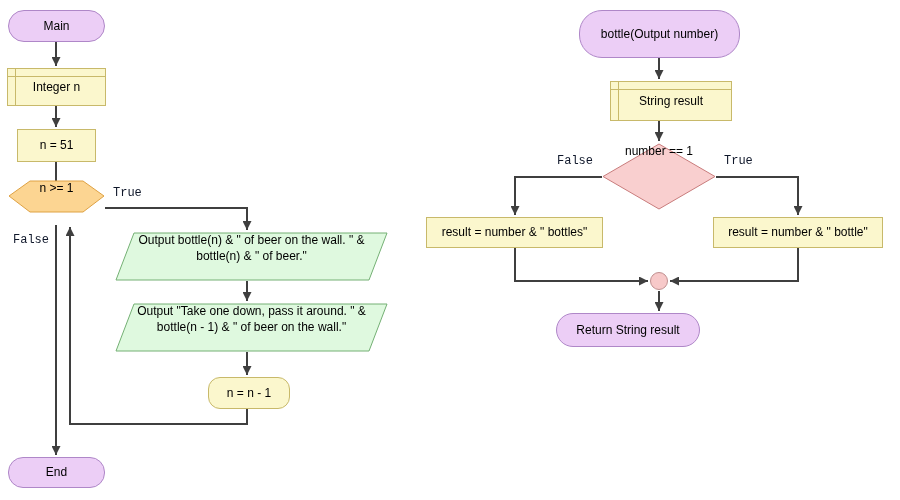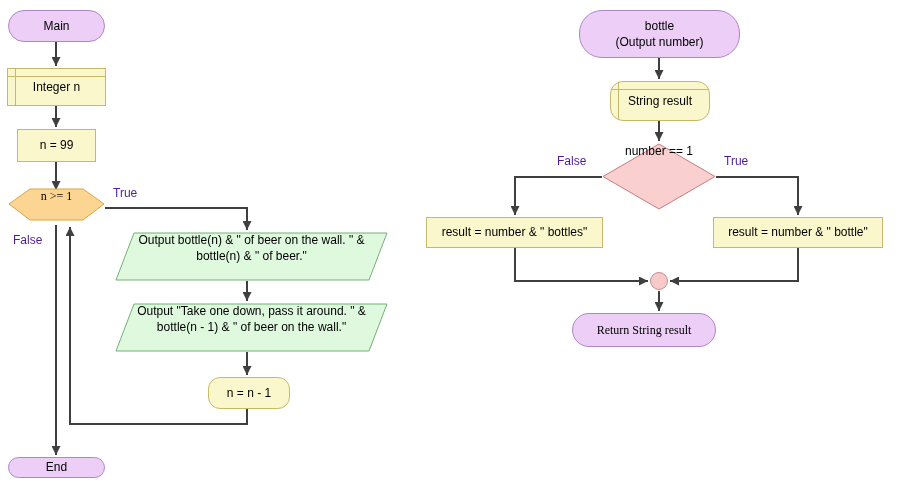--- a/index.html
+++ b/index.html
@@ -23,21 +23,21 @@
 
   .shapewrap { position:absolute; z-index:1; }
   .shapewrap svg { position:absolute; left:0; top:0; display:block; }
   .shapewrap .shape-label { position:absolute; left:0; top:0; width:100%; height:100%;
           display:flex; flex-direction:column; align-items:center; 
           text-align:center; line-height:16px; }
   .shape-loop    { fill:var(--loop_fill);   stroke:var(--loop_border);   stroke-width:1; }
   .shape-if      { fill:var(--if_fill);     stroke:var(--if_border);     stroke-width:1; }
   .shape-output  { fill:var(--output_fill); stroke:var(--output_border); stroke-width:1; }
 
-  .branch-label { position:absolute; z-index:1; color:#4c1d95; }
+  .branch-label { position:absolute; z-index:1; color:#0f172a;font-family:Liberation Mono, monospace; }
   .merge-circle { position:absolute; z-index:1; box-sizing:border-box; width:18px; height:18px;
           border-radius:50%; background:var(--merge_fill); border:1px solid var(--merge_border); }
 </style>
 </head>
 <body>
 
 <div class="canvas">
 
   <svg class="connectors" xmlns="http://www.w3.org/2000/svg">
     <defs>
@@ -68,24 +68,24 @@
     <span>Main</span>
   </div>
 
   <div class="node yellowbox" style="left:7px; top:68px; width:99px; height:38px;">
     <div class="decl-hline"></div>
     <div class="decl-vline"></div>
     <span>Integer n</span>
   </div>
 
   <div class="node yellowbox" style="left:17px; top:129px; width:79px; height:33px;">
-    <span>n = 99</span>
+    <span>n = 51</span>
   </div>
 
-  <div class="shapewrap" style="left:8px; top:188px; width:97px; height:33px;font-family:Liberation Serif, serif;">
+  <div class="shapewrap" style="left:8px; top:180px; width:97px; height:33px;">
     <svg width="97" height="33" viewBox="0 0 97 33" xmlns="http://www.w3.org/2000/svg">
       <polygon class="shape-loop" points="1,16 22,1 75,1 96,16 75,32 22,32"></polygon>
     </svg>
     <div class="shape-label">
       <span>n &gt;= 1</span>
     </div>
   </div>
 
   <div class="branch-label" style="left:113px; top:186px;">True</div>
   <div class="branch-label" style="left:13px; top:233px;">False</div>
@@ -107,30 +107,30 @@
     <div class="shape-label">
       <span>Output "Take one down, pass it around. " &amp;</span>
       <span>bottle(n - 1) &amp; " of beer on the wall."</span>
     </div>
   </div>
 
   <div class="node yellowbox" style="left:208px; top:377px; width:82px; height:32px;border-radius:12px;">
     <span>n = n - 1</span>
   </div>
 
-  <div class="node terminal" style="left:8px; top:457px; width:97px; height:21px; border-radius:15px;">
+  <div class="node terminal" style="left:8px; top:457px; width:97px; height:31px; border-radius:15px;">
     <span>End</span>
   </div>
 
-  <div class="node terminal" style="left:579px; top:10px; width:161px; height:48px; border-radius:23px; flex-direction:column; line-height:16px;">
+  <div class="node terminal" style="left:579px; top:10px; width:161px; height:48px; border-radius:23px; flex-direction:row; line-height:16px;">
     <span>bottle</span>
     <span>(Output number)</span>
   </div>
 
-  <div class="node yellowbox" style="left:610px; top:81px; width:100px; height:40px;border-radius:13px;">
+  <div class="node yellowbox" style="left:610px; top:81px; width:122px; height:40px;">
     <div class="decl-hline"></div>
     <div class="decl-vline"></div>
     <span>String result</span>
   </div>
 
   <div class="shapewrap" style="left:602px; top:143px; width:114px; height:67px;">
     <svg width="114" height="67" viewBox="0 0 114 67" xmlns="http://www.w3.org/2000/svg">
       <polygon class="shape-if" points="57,1 113,33.5 57,66 1,33.5"></polygon>
     </svg>
     <div class="shape-label">
@@ -144,17 +144,17 @@
   <div class="node yellowbox" style="left:426px; top:217px; width:177px; height:31px;">
     <span>result = number &amp; " bottles"</span>
   </div>
 
   <div class="node yellowbox" style="left:713px; top:217px; width:170px; height:31px;">
     <span>result = number &amp; " bottle"</span>
   </div>
 
   <div class="merge-circle" style="left:650px; top:272px;"></div>
 
-  <div class="node terminal" style="left:572px; top:313px; width:144px; height:34px; border-radius:17px;font-family:Liberation Serif, serif;">
+  <div class="node terminal" style="left:556px; top:313px; width:144px; height:34px; border-radius:17px;">
     <span>Return String result</span>
   </div>
 
 </div>
 
 </body></html>

